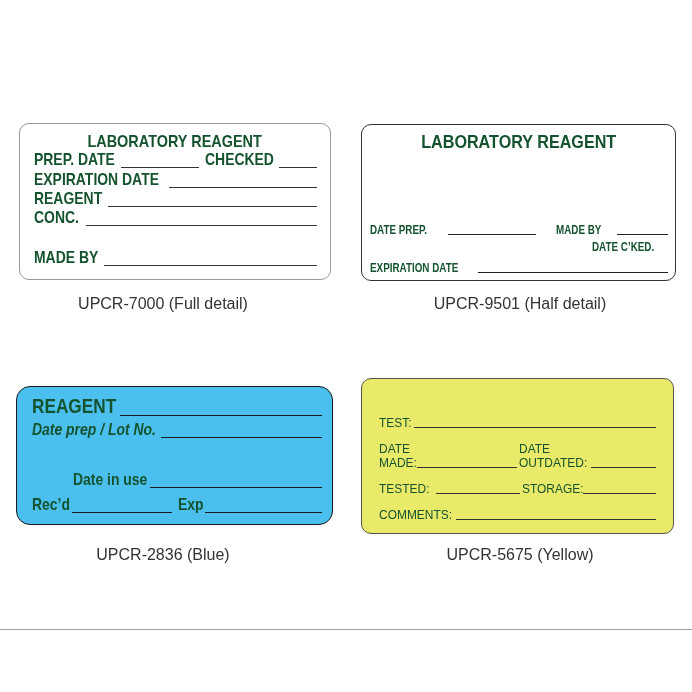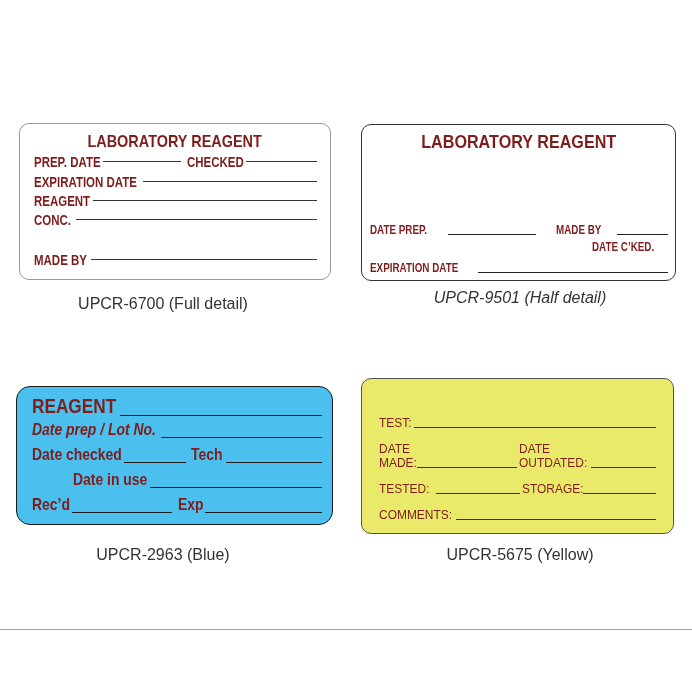--- a/index.html
+++ b/index.html
@@ -2,34 +2,34 @@
 <html><head>
 <meta charset="utf-8">
 <style>
   html, body { margin: 0; padding: 0; }
   body {
     width: 692px; height: 692px; background: #ffffff; position: relative;
     overflow: hidden; font-family: "Liberation Sans", sans-serif;
   }
   .label {
     position: absolute; box-sizing: border-box; border-radius: 10px;
-    font-family: "Liberation Sans", sans-serif; color: #7f1d1d;
+    font-family: "Liberation Sans", sans-serif; color: #14532d;
   }
   .row { position: absolute; display: flex; align-items: flex-end; white-space: nowrap; }
   .fld { font-weight: bold; transform: scaleX(0.82); transform-origin: left bottom; display: inline-block; }
   .line { flex: 1; border-bottom: 1px solid #222; margin-left: 2px; height: 0; margin-bottom: 2px; }
   .caption {
     position: absolute; font-size: 16px; color: #333; text-align: center; width: 320px;
   }
 
   
   #l1 { left: 19px; top: 123px; width: 312px; height: 157px; border: 1px solid #999; background: #fff; }
   #l1 .title { position: absolute; left: 0; width: 100%; top: 8px; text-align: center; font-weight: bold; font-size: 17px; }
   #l1 .title span { display: inline-block; transform: scaleX(0.85); }
-  #l1 .row { left: 14px; right: 13px; font-size: 14px; align-items: center; }
+  #l1 .row { left: 14px; right: 13px; font-size: 17px; }
   #l1 .line { border-bottom-color: #333; }
 
   
   #l2 { left: 361px; top: 124px; width: 315px; height: 157px; border: 1px solid #333; background: #fff; }
   #l2 .title { position: absolute; left: 0; width: 100%; top: 6px; text-align: center; font-weight: bold; font-size: 19px; }
   #l2 .title span { display: inline-block; transform: scaleX(0.85); }
   #l2 .row { left: 8px; right: 7px; font-size: 12px; gap: 16px; }
 
   
   #l3 { left: 16px; top: 386px; width: 317px; height: 139px; border: 1.5px solid #1a1a1a; background: #4bbfed; border-radius: 14px; }
@@ -66,70 +66,64 @@
   </div>
   <div class="row" style="top:88px;height:16px;">
     <span class="fld">CONC.</span>
     <span class="line" style="margin-left:-3px;"></span>
   </div>
   <div class="row" style="top:128px;height:16px;">
     <span class="fld">MADE BY</span>
     <span class="line" style="margin-left:-8px;"></span>
   </div>
 </div>
-<div class="caption" style="left:3px;top:295px;">UPCR-6700 (Full detail)</div>
+<div class="caption" style="left:3px;top:295px;">UPCR-7000 (Full detail)</div>
 
 <div class="label" id="l2">
   <div class="title"><span>LABORATORY REAGENT</span></div>
   <div class="row" style="top:96px;height:16px;">
     <span class="fld">DATE PREP.</span>
     <span class="line" style="flex:0 0 88px;margin-left:-8px;"></span>
     <span class="fld" style="margin-left:4px;">MADE BY</span>
     <span class="line" style="margin-left:-10px;"></span>
   </div>
   <div class="row" style="top:115px;height:16px;flex-direction:column;">
     <span class="fld">DATE C’KED.</span>
     <span class="line" style="flex:0 0 88px;margin-left:-8px;"></span>
     <span class="fld" style="margin-left:4px;">C’KED. BY</span>
     <span class="line" style="margin-left:-10px;"></span>
   </div>
   <div class="row" style="top:134px;height:16px;">
     <span class="fld">EXPIRATION DATE</span>
     <span class="line" style="margin-left:-16px;"></span>
   </div>
 </div>
-<div class="caption" style="left:360px;top:289px;font-style:italic;">UPCR-9501 (Half detail)</div>
+<div class="caption" style="left:360px;top:295px;">UPCR-9501 (Half detail)</div>
 
 <div class="label" id="l3">
   <div class="row big" style="top:6px;height:25px;">
     <span class="fld">REAGENT</span>
     <span class="line" style="margin-left:-15px;"></span>
   </div>
   <div class="row" style="top:31px;height:22px;font-style:italic;">
     <span class="fld">Date prep / Lot No.</span>
     <span class="line" style="margin-left:-22px;"></span>
-  </div>
-  <div class="row" style="top:56px;height:22px;">
-    <span class="fld">Date checked</span>
-    <span class="line" style="flex:0 0 62px;margin-left:-18px;"></span>
-    <span class="fld" style="margin-left:5px;">Tech</span>
-    <span class="line" style="margin-left:-3px;"></span>
   </div>
   <div class="row" style="top:81px;height:22px;margin-left:41px;">
     <span class="fld">Date in use</span>
     <span class="line" style="margin-left:-14px;"></span>
   </div>
   <div class="row" style="top:106px;height:22px;text-align:center;">
     <span class="fld">Rec’d</span>
     <span class="line" style="flex:0 0 100px;margin-left:-6px;"></span>
     <span class="fld" style="margin-left:6px;">Exp</span>
     <span class="line" style="margin-left:-4px;"></span>
   </div>
 </div>
-<div class="caption" style="left:3px;top:546px;">UPCR-2963 (Blue)</div>
+<div class="caption" style="left:3px;top:546px;">UPCR-2836 (Blue)</div>
 
 <div class="label" id="l4">
   <div class="row" style="top:35px;height:16px;text-align:center;">
     <span class="fld">TEST:</span>
     <span class="line" style="margin-left:0px;"></span>
   </div>
   <div class="row" style="top:61px;height:30px;">
     <span class="fld"><span>DATE</span><br><span>MADE:</span></span>
     <span class="line" style="flex:0 0 100px;margin-left:-3px;"></span>
     <span class="fld" style="margin-left:2px;"><span>DATE</span><br><span>OUTDATED:</span></span>

